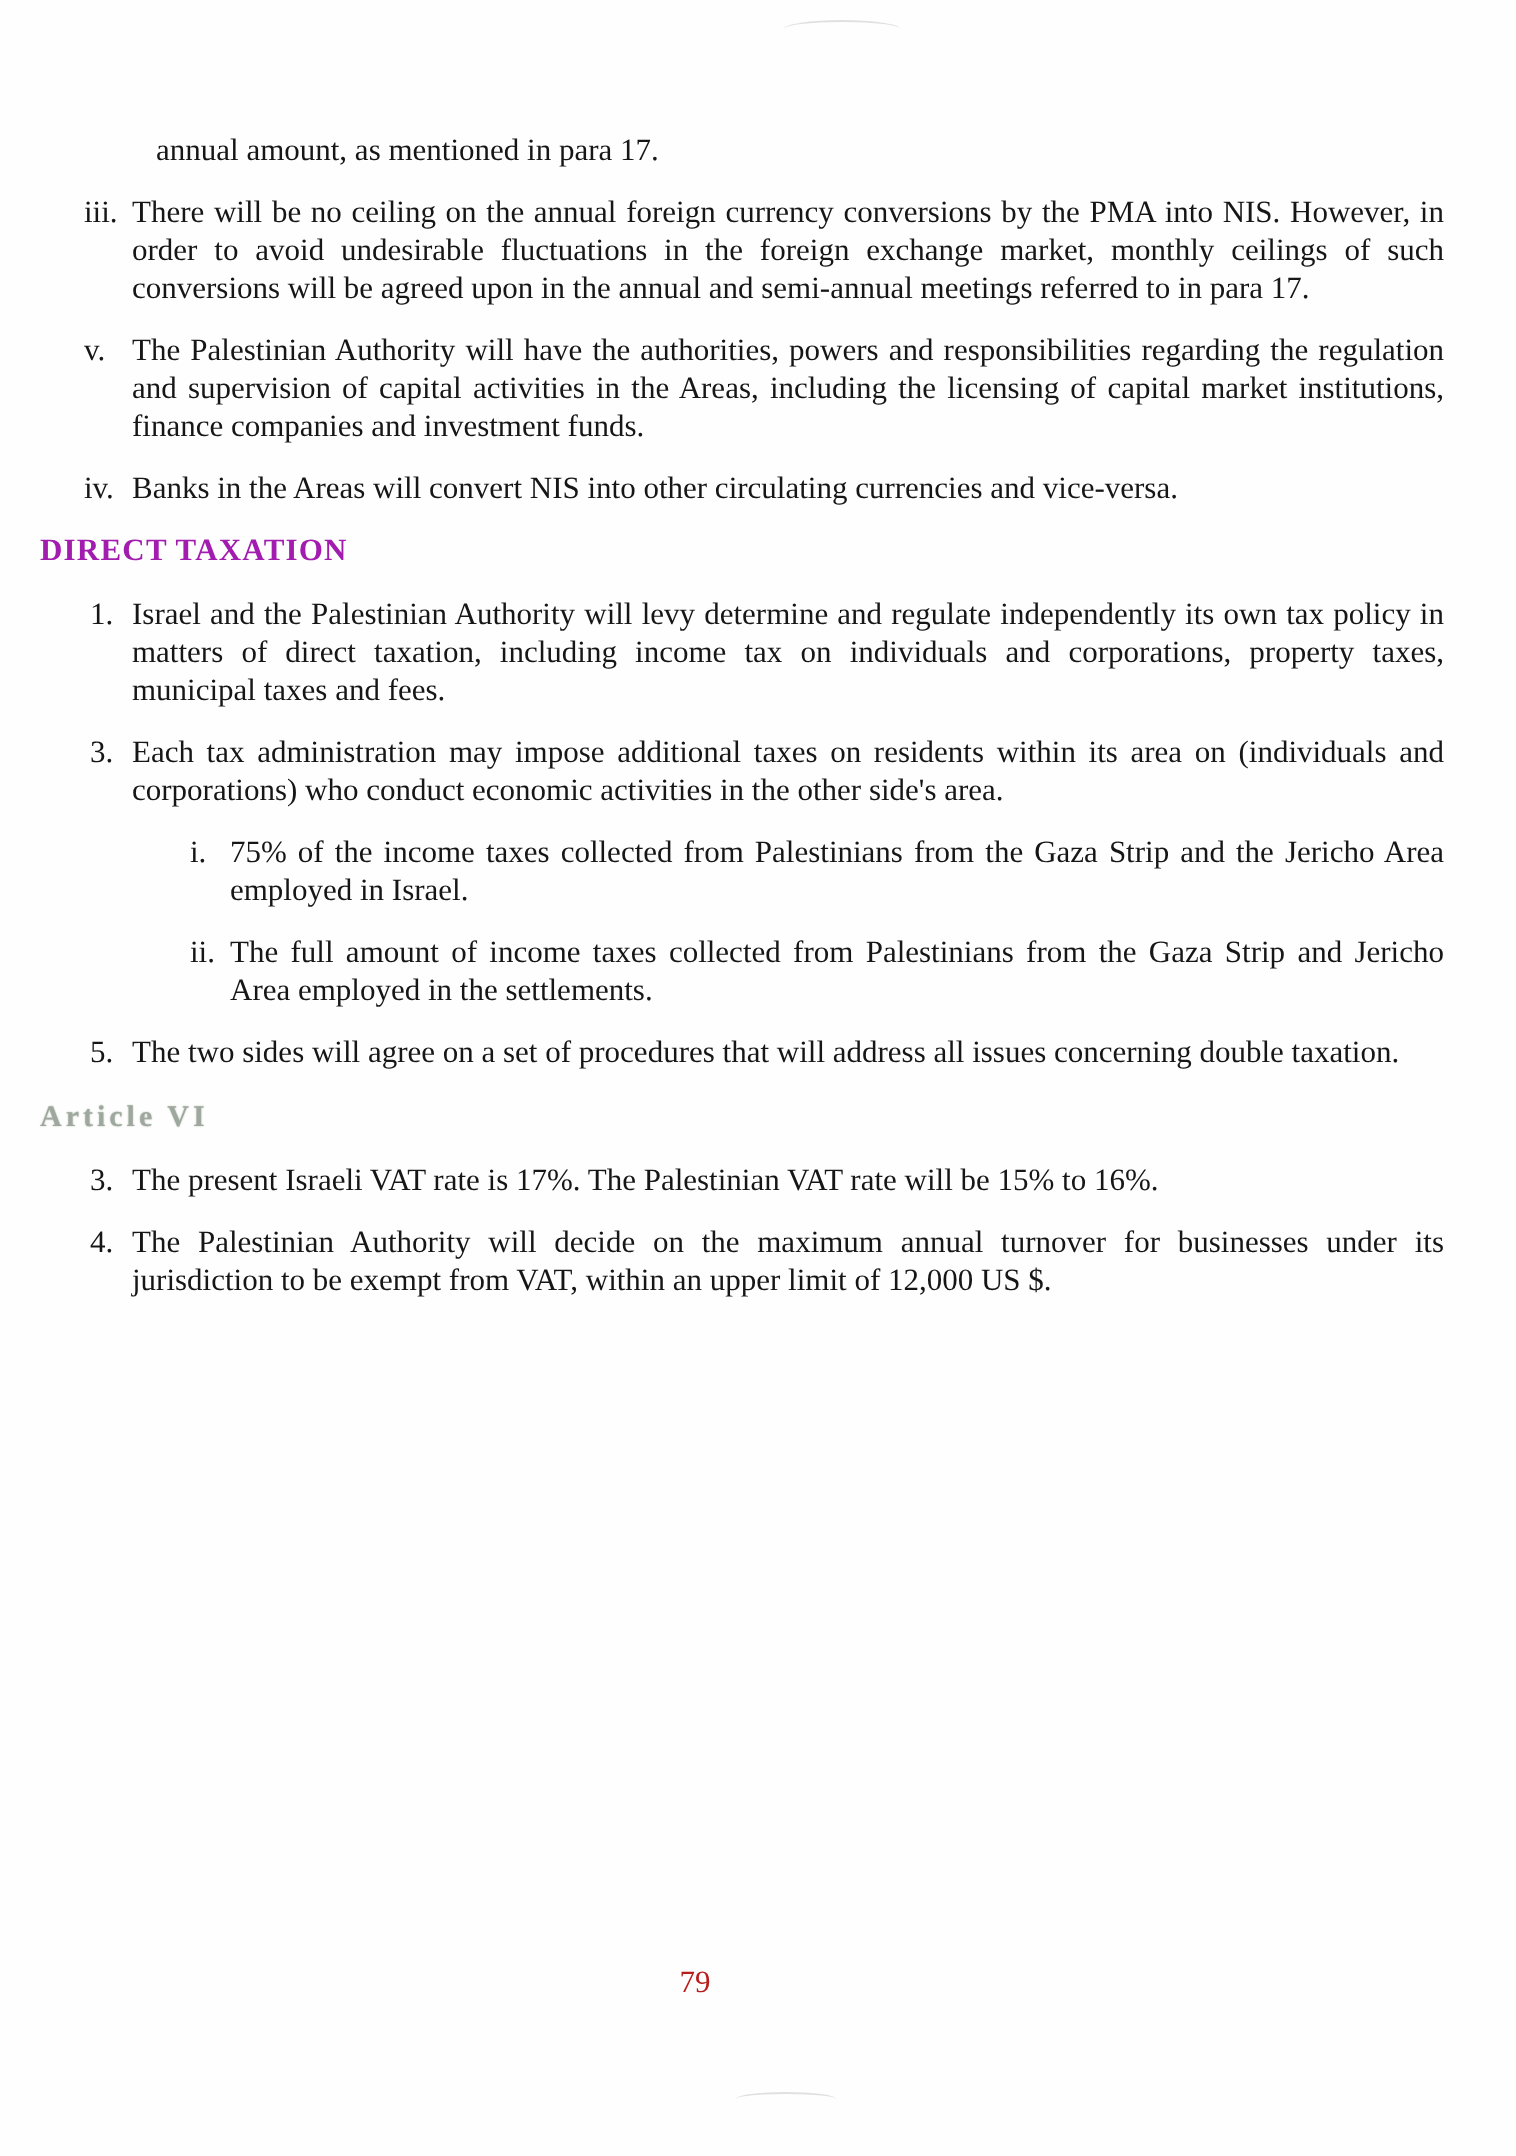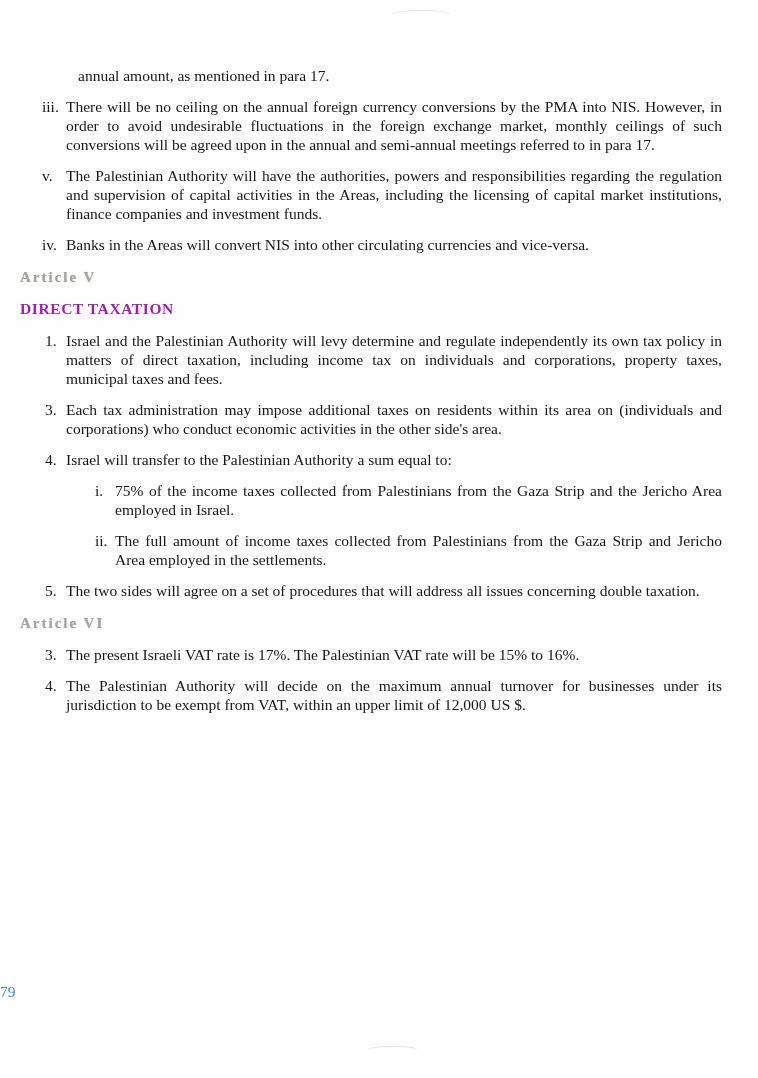--- a/index.html
+++ b/index.html
@@ -71,22 +71,23 @@
     font-weight: 700;
     letter-spacing: 0.6px;
     margin: 0 0 13px 0;
     color: #a21caf;
   }
   .page-number {
     position: absolute;
     top: 982px;
     left: 0;
     width: 695px;
+    text-align: center;
     font-size: 15.5px;
-    color: #3b82f6;
+    color: #b91c1c;
   }
   .artifact {
     position: absolute;
     border-top: 1px solid #d9d9d9;
     border-radius: 50%;
     opacity: 0.8;
   }
   .artifact-top   { top: 10px;   left: 392px; width: 58px; height: 8px; }
   .artifact-bottom{ top: 1046px; left: 368px; width: 50px; height: 6px; }
 </style>
@@ -104,36 +105,32 @@
   </p>
 
   <p class="item">
     <span class="marker">v.</span><span>The Palestinian Authority will have the authorities, powers and responsibilities regarding the regulation and supervision of capital activities in the Areas, including the licensing of capital market institutions, finance companies and investment funds.</span>
   </p>
 
   <p class="item">
     <span class="marker">iv.</span><span>Banks in the Areas will convert NIS into other circulating currencies and vice-versa.</span>
   </p>
 
-  <div class="article-heading">Article V</div>
 
   <div class="section-heading">DIRECT TAXATION</div>
 
   <p class="num-item">
     <span class="marker">1.</span><span>Israel and the Palestinian Authority will levy determine and regulate independently its own tax policy in matters of direct taxation, including income tax on individuals and corporations, property taxes, municipal taxes and fees.</span>
   </p>
 
 
   <p class="num-item">
     <span class="marker">3.</span><span>Each tax administration may impose additional taxes on residents within its area on (individuals and corporations) who conduct economic activities in the other side's area.</span>
   </p>
 
-  <p class="num-item">
-    <span class="marker">4.</span><span>Israel will transfer to the Palestinian Authority a sum equal to:</span>
-  </p>
 
   <p class="sub-item">
     <span class="marker">i.</span><span>75% of the income taxes collected from Palestinians from the Gaza Strip and the Jericho Area employed in Israel.</span>
   </p>
 
   <p class="sub-item">
     <span class="marker">ii.</span><span>The full amount of income taxes collected from Palestinians from the Gaza Strip and Jericho Area employed in the settlements.</span>
   </p>
 
   <p class="num-item">

